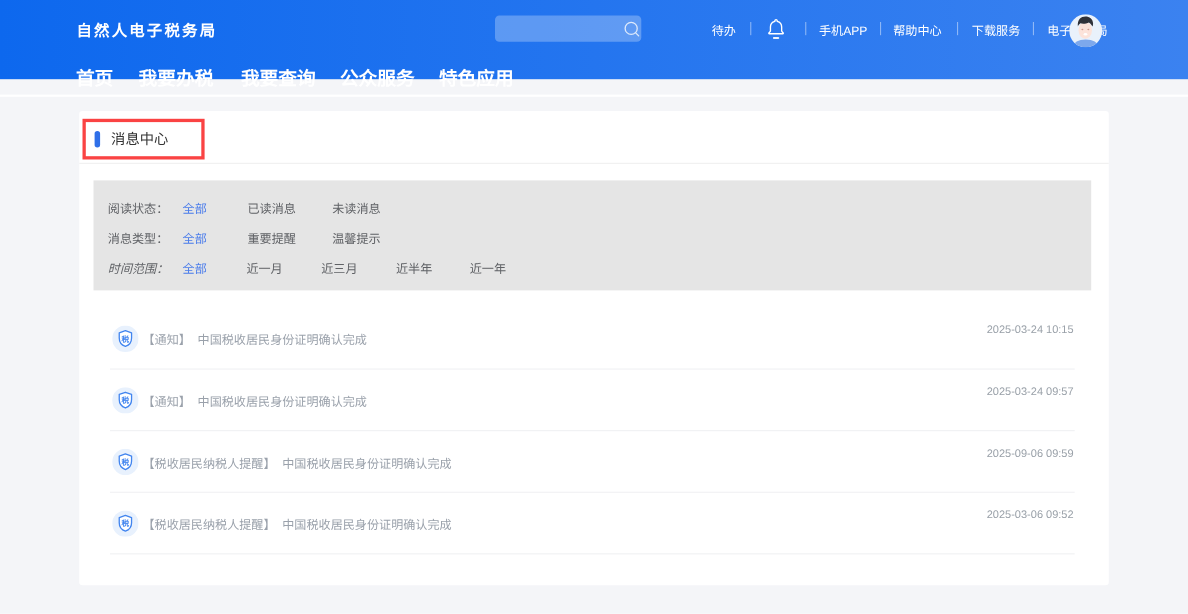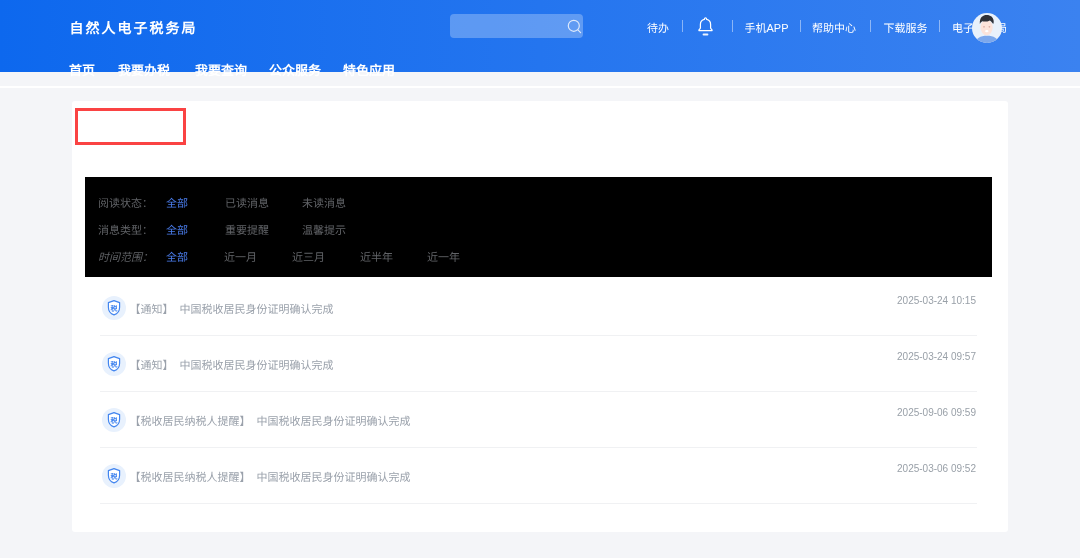--- a/index.html
+++ b/index.html
@@ -5,28 +5,28 @@
 *{margin:0;padding:0;box-sizing:border-box;}
 html,body{width:1080px;height:558px;overflow:hidden;}
 body{font-family:"Liberation Sans",sans-serif;background:#f4f5f8;position:relative;}
 .hdr{position:absolute;left:0;top:0;width:1080px;height:72px;background:linear-gradient(90deg,#0d68ee,#3b82f0);overflow:visible;}
 .brand{position:absolute;left:69.5px;top:17px;font-size:14px;letter-spacing:2px;font-weight:bold;color:#fff;}
 .search{position:absolute;left:450px;top:14px;width:133px;height:24px;background:rgba(255,255,255,0.27);border-radius:4px;}
 .search svg{position:absolute;right:1.5px;top:4.5px;}
 .toplinks{position:absolute;left:0;top:0;width:1080px;height:52px;color:#fff;font-size:11px;margin-left:48px;}
 .toplinks span{position:absolute;top:19.3px;white-space:nowrap;}
 .toplinks i.sep{position:absolute;top:20px;width:1px;height:12px;background:rgba(255,255,255,0.45);}
-.nav{position:absolute;left:69px;top:52px;height:34px;display:flex;align-items:center;color:#fff;font-size:13px;font-weight:bold;}
+.nav{position:absolute;left:69px;top:52px;height:34px;display:flex;align-items:center;color:#fff;font-size:17px;font-weight:bold;}
 
 .card{position:absolute;left:72px;top:101px;width:936px;height:431px;background:#fff;border-radius:3px;}
 .cardtitle{position:absolute;left:0;top:0;width:100%;height:48px;border-bottom:1px solid #f0f0f0;}
 .bluebar{position:absolute;left:13.5px;top:18px;width:5px;height:15px;border-radius:2.5px;background:#2f6fe8;}
 .ct-text{position:absolute;left:29px;top:15px;font-size:13px;color:#333;}
 .redbox{position:absolute;left:3px;top:7px;width:111px;height:37px;border:3px solid #fa4343;z-index:5;}
-.filter{position:absolute;left:13px;top:76px;width:907px;height:100px;background:#000000;font-size:11px;color:#606266;}
+.filter{position:absolute;left:13px;top:63px;width:907px;height:100px;background:#e5e5e5;font-size:11px;color:#606266;}
 .filter .row{position:absolute;left:0;width:100%;height:11px;}
 .filter span{position:absolute;white-space:nowrap;}
 .blue{color:#4a7ceb;}
 .list{position:absolute;left:0;top:179px;width:936px;}
 .mrow{position:absolute;left:0;width:936px;height:56px;}
 .mrow .sepline{position:absolute;left:28px;right:31px;bottom:0;height:1px;background:#f0f1f3;}
 .mrow .icon{position:absolute;left:30px;top:16px;}
 .mrow .mtext{position:absolute;left:57.5px;top:19.5px;font-size:11px;color:#9aa1ab;white-space:nowrap;}
 .mrow .mdate{position:absolute;right:32px;top:14.5px;font-size:10px;color:#99a0a8;}
 </style>
@@ -75,20 +75,24 @@
   </svg>
   <div class="nav">
       <span style="margin-right:23px">首页</span>
       <span style="margin-right:25px">我要办税</span>
       <span style="margin-right:22px">我要查询</span>
       <span style="margin-right:22px">公众服务</span>
       <span>特色应用</span>
     </div>
 </div>
 <div class="card">
+  <div class="cardtitle">
+    <div class="bluebar"></div>
+    <div class="ct-text">消息中心</div>
+  </div>
   <div class="redbox"></div>
   <div class="filter">
     <div class="row" style="top:17px;">
       <span style="left:13px;">阅读状态：</span>
       <span class="blue" style="left:81px;">全部</span>
       <span style="left:140px;">已读消息</span>
       <span style="left:217px;">未读消息</span>
     </div>
     <div class="row" style="top:44px;">
       <span style="left:13px;">消息类型：</span>

